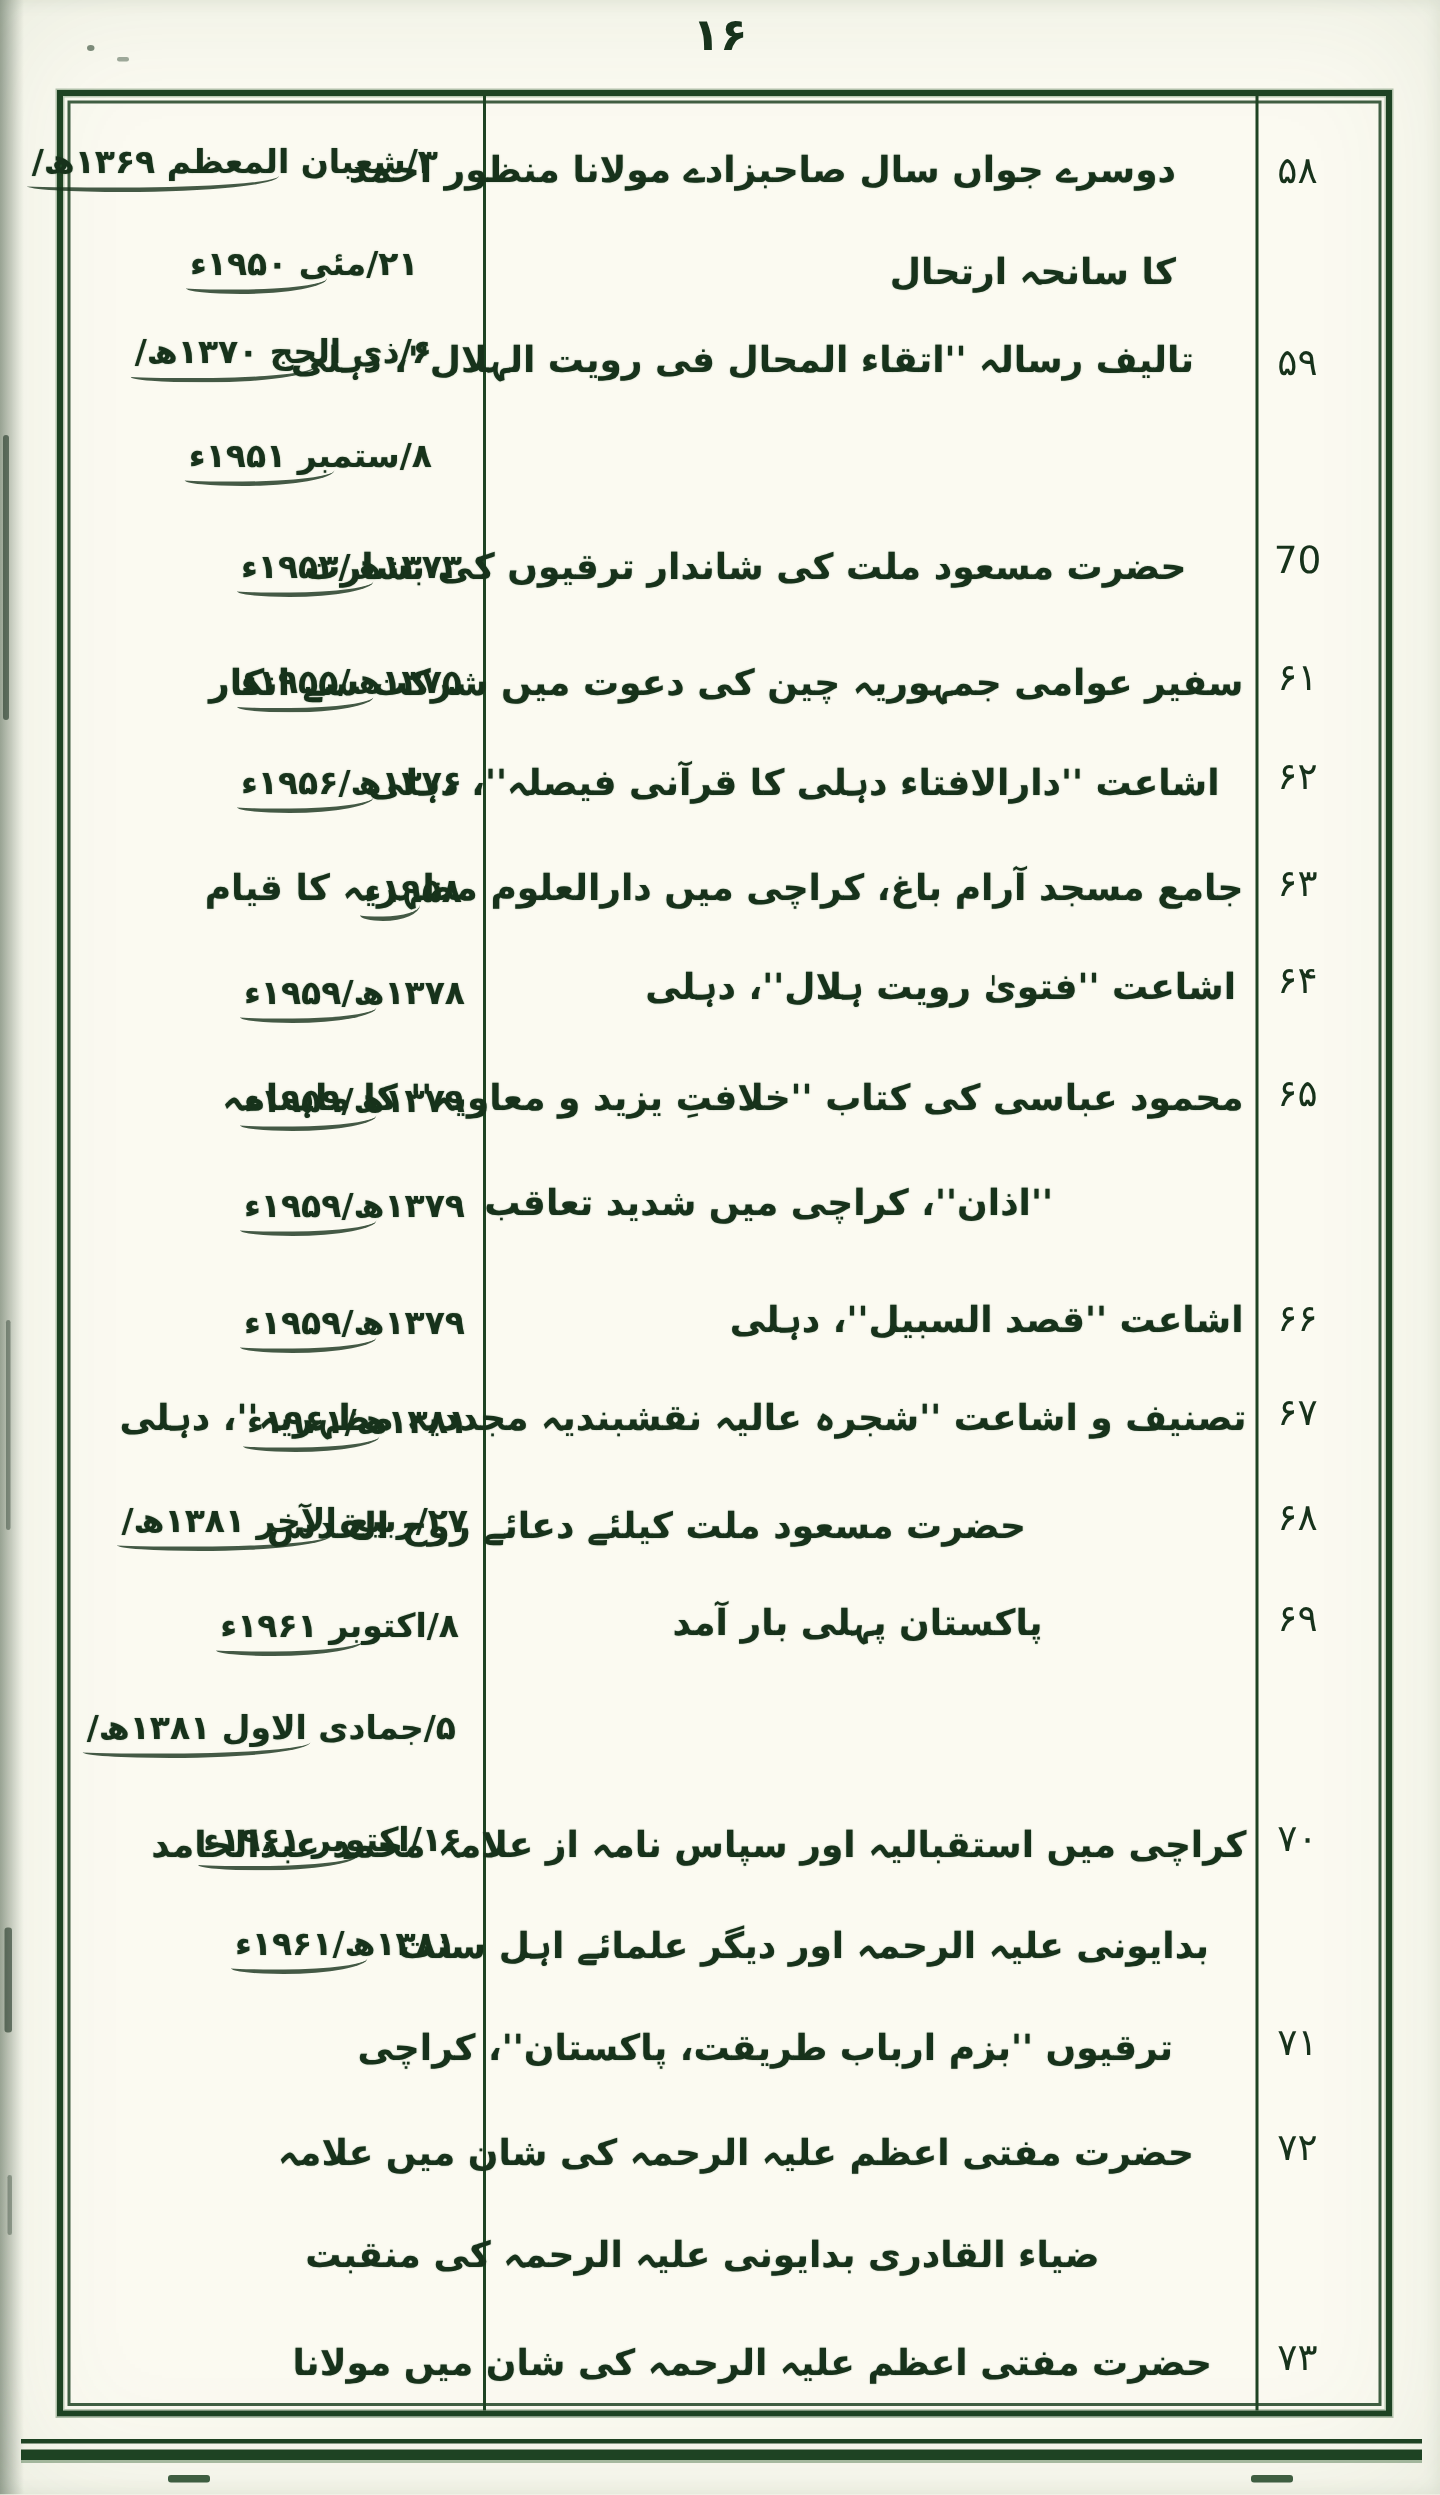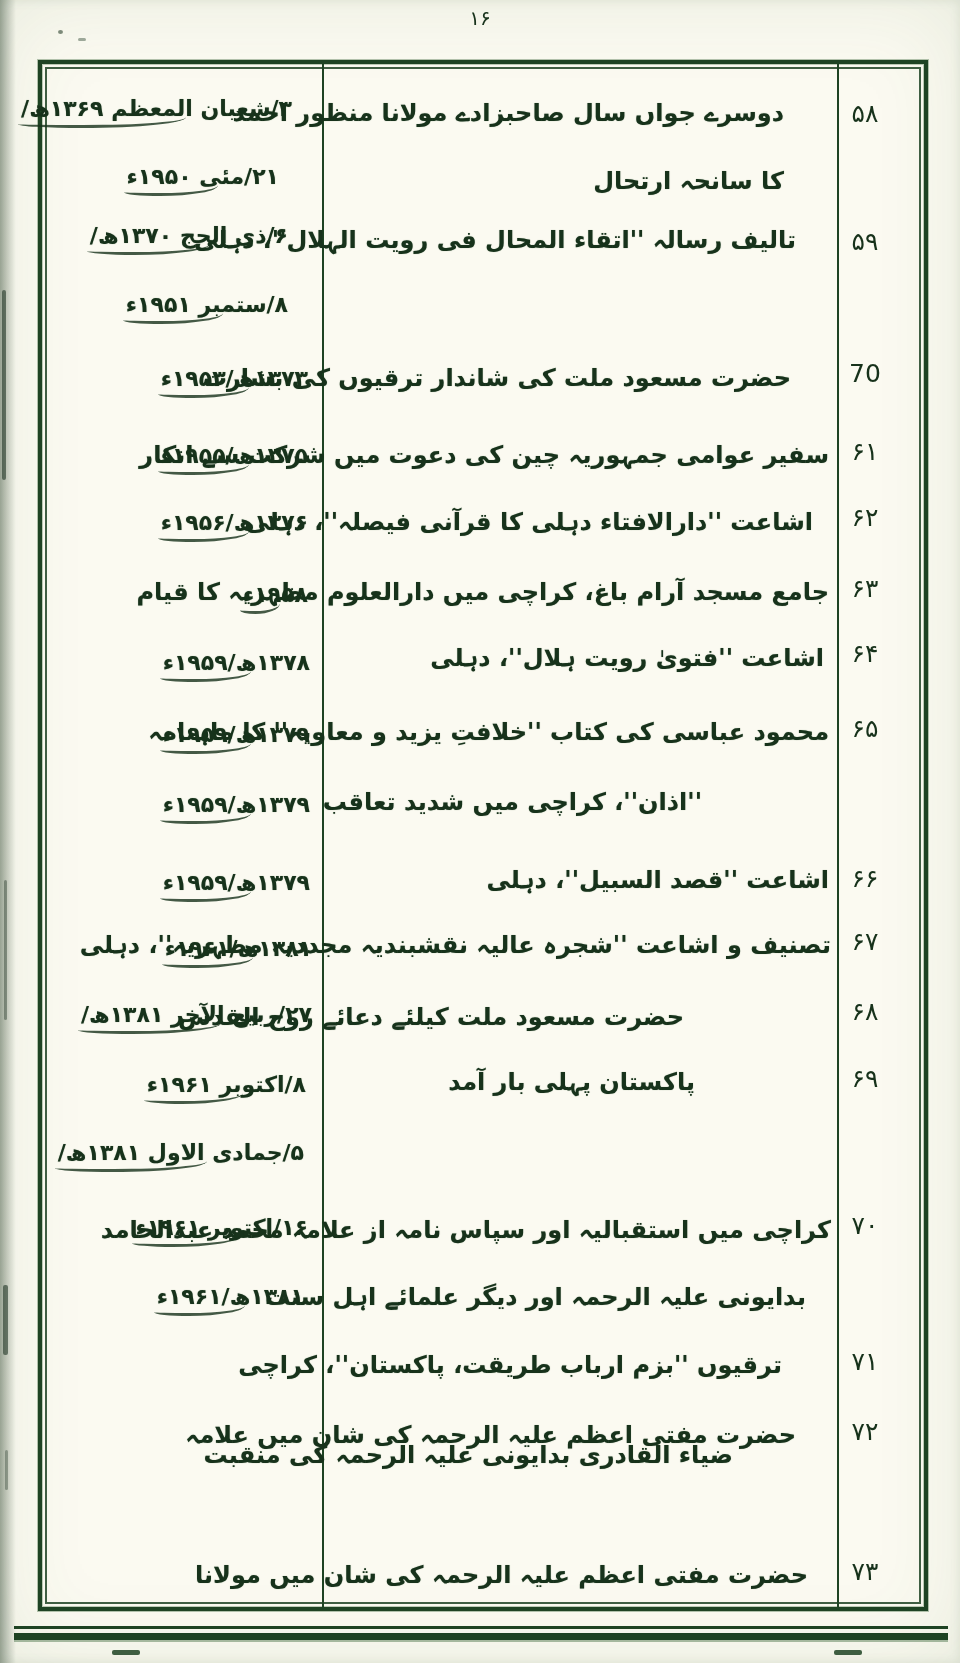--- a/index.html
+++ b/index.html
@@ -14,21 +14,21 @@
     font-family:"DejaVu Sans", sans-serif;
     color:var(--ink);
   }
   .page{
     position:absolute;inset:0;
     background:var(--paper);
     box-shadow:inset 0 0 90px rgba(70,110,60,.10), inset 0 0 12px rgba(60,90,50,.12);
   }
   .page-number{
     position:absolute;top:6px;left:0;right:0;
-    text-align:center;font-size:20px;font-weight:normal;
+    text-align:center;font-size:30px;font-weight:bold;
     letter-spacing:2px;
   }
   .frame{
     position:absolute;left:38px;top:60px;width:890px;height:1551px;
     border:4px solid var(--border-green);
     box-sizing:border-box;
     box-shadow:0 0 0 1px rgba(45,92,45,.35), inset 0 0 0 1px rgba(45,92,45,.3);
   }
   .inner-line{
     position:absolute;inset:3px;border:2px solid var(--border-green);
@@ -123,21 +123,21 @@
     <div class="txt" style="top:717px;right:222px">''اذان''، کراچی میں شدید تعاقب</div>
     <div class="txt" style="top:647px;right:95px">محمود عباسی کی کتاب ''خلافتِ یزید و معاویہ'' کا ماہنامہ</div>
     <div class="txt" style="top:795px;right:95px">اشاعت ''قصد السبیل''، دہلی</div>
     <div class="txt" style="top:860px;right:93px">تصنیف و اشاعت ''شجرہ عالیہ نقشبندیہ مجددیہ مظہریہ''، دہلی</div>
     <div class="txt" style="top:932px;right:240px">حضرت مسعود ملت کیلئے دعائے روح القدس</div>
     <div class="txt" style="top:997px;right:229px">پاکستان پہلی بار آمد</div>
     <div class="txt" style="top:1145px;right:93px">کراچی میں استقبالیہ اور سپاس نامہ از علامہ محمد عبدالحامد</div>
     <div class="txt" style="top:1212px;right:118px">بدایونی علیہ الرحمہ اور دیگر علمائے اہل سنت</div>
     <div class="txt" style="top:1280px;right:142px">ترقیوں ''بزم ارباب طریقت، پاکستان''، کراچی</div>
     <div class="txt" style="top:1350px;right:128px">حضرت مفتی اعظم علیہ الرحمہ کی شان میں علامہ</div>
-    <div class="txt" style="top:1370px;right:191px">ضیاء القادری بدایونی علیہ الرحمہ کی منقبت</div>
+    <div class="txt" style="top:1418px;right:191px">ضیاء القادری بدایونی علیہ الرحمہ کی منقبت</div>
     <div class="txt" style="top:1490px;right:116px">حضرت مفتی اعظم علیہ الرحمہ کی شان میں مولانا</div>
 
     <div class="date" style="top:26px;right:632px">۳/شعبان المعظم ۱۳۶۹ھ/</div>
     <div class="date" style="top:94px;right:645px">۲۱/مئی ۱۹۵۰ء</div>
     <div class="date" style="top:153px;right:636px">۶/ذی الحج ۱۳۷۰ھ/</div>
     <div class="date" style="top:222px;right:636px">۸/ستمبر ۱۹۵۱ء</div>
     <div class="date" style="top:296px;right:616px">۱۳۷۳ھ/۱۹۵۳ء</div>
     <div class="date" style="top:373px;right:616px">۱۳۷۵ھ/۱۹۵۵ء</div>
     <div class="date" style="top:440px;right:616px">۱۳۷۶ھ/۱۹۵۶ء</div>
     <div class="date" style="top:512px;right:616px">۱۹۵۸ء</div>

